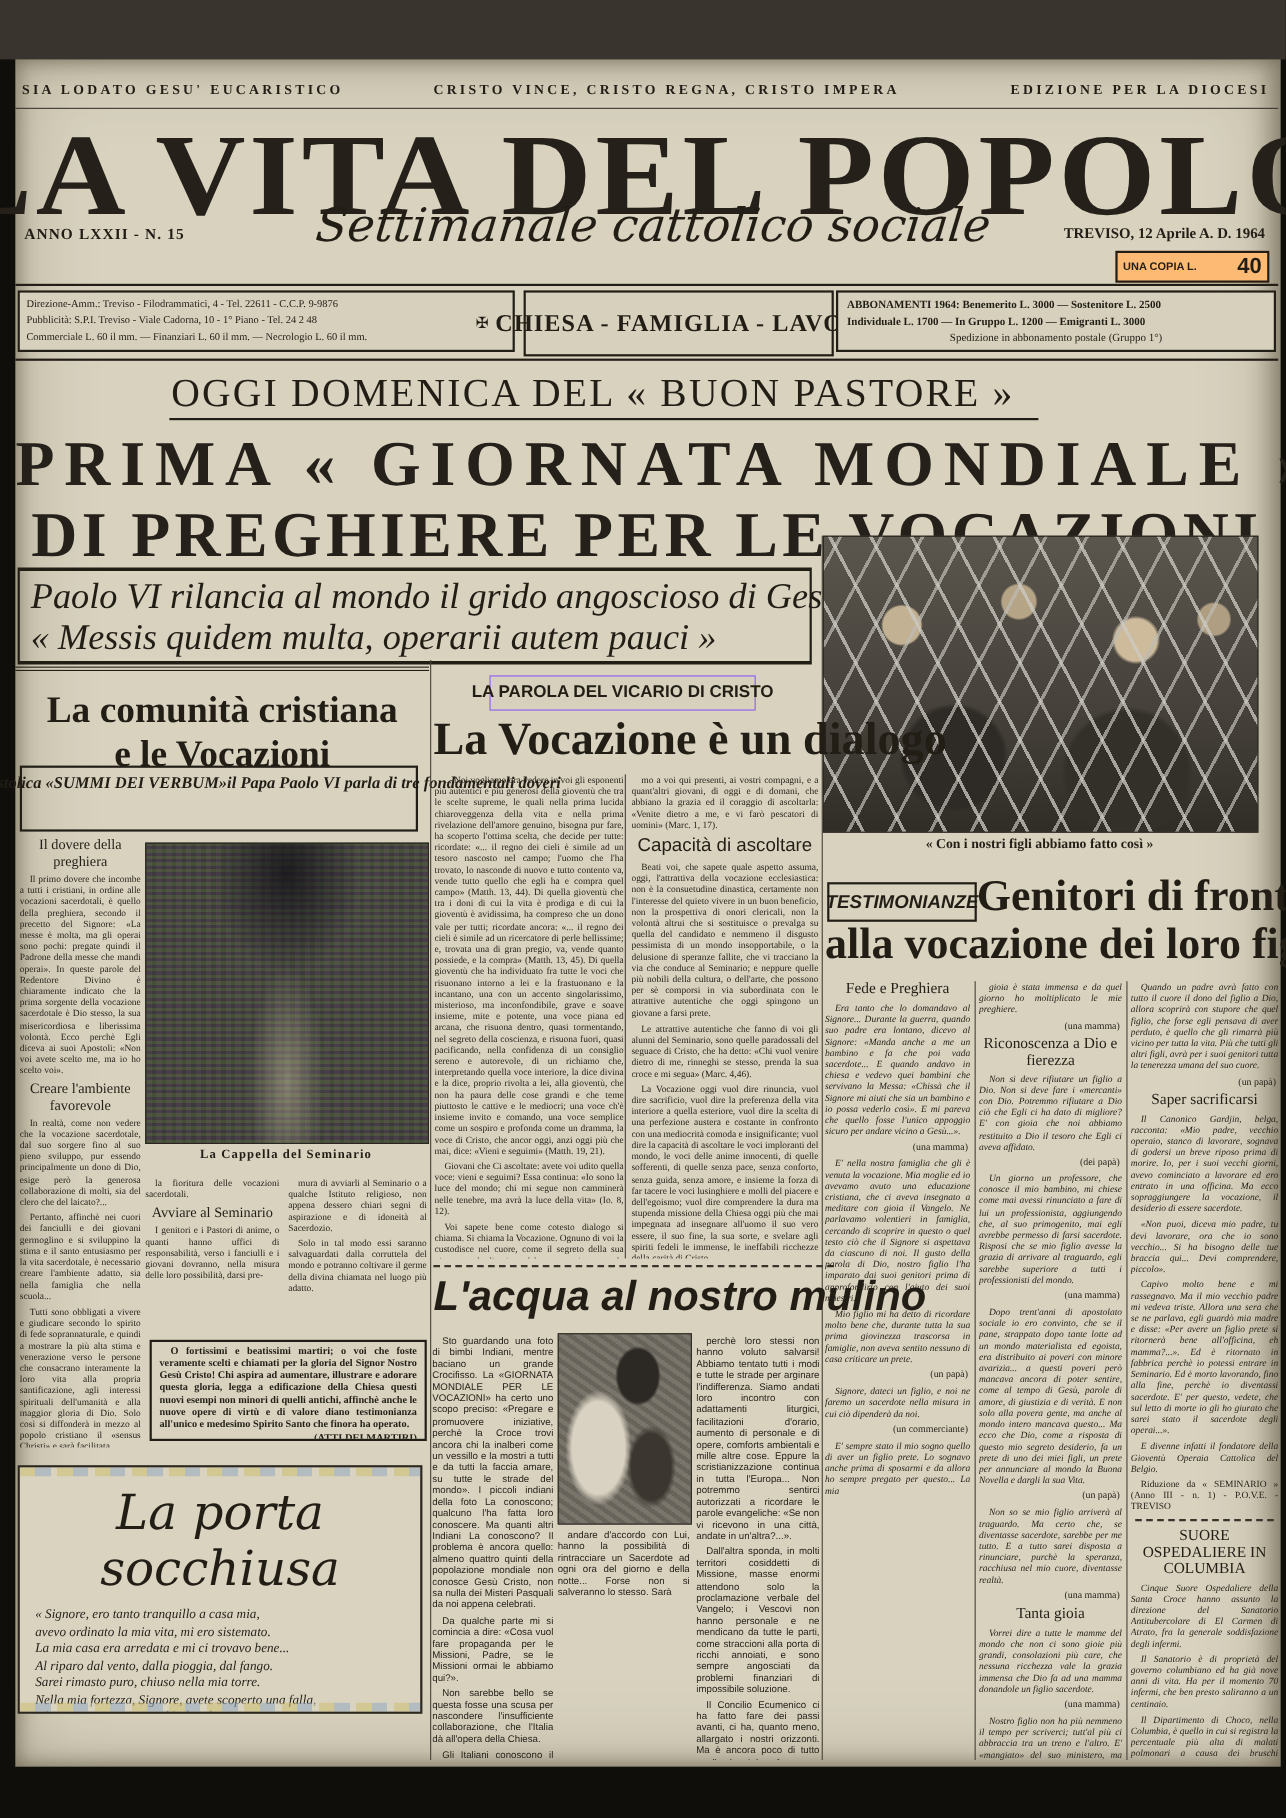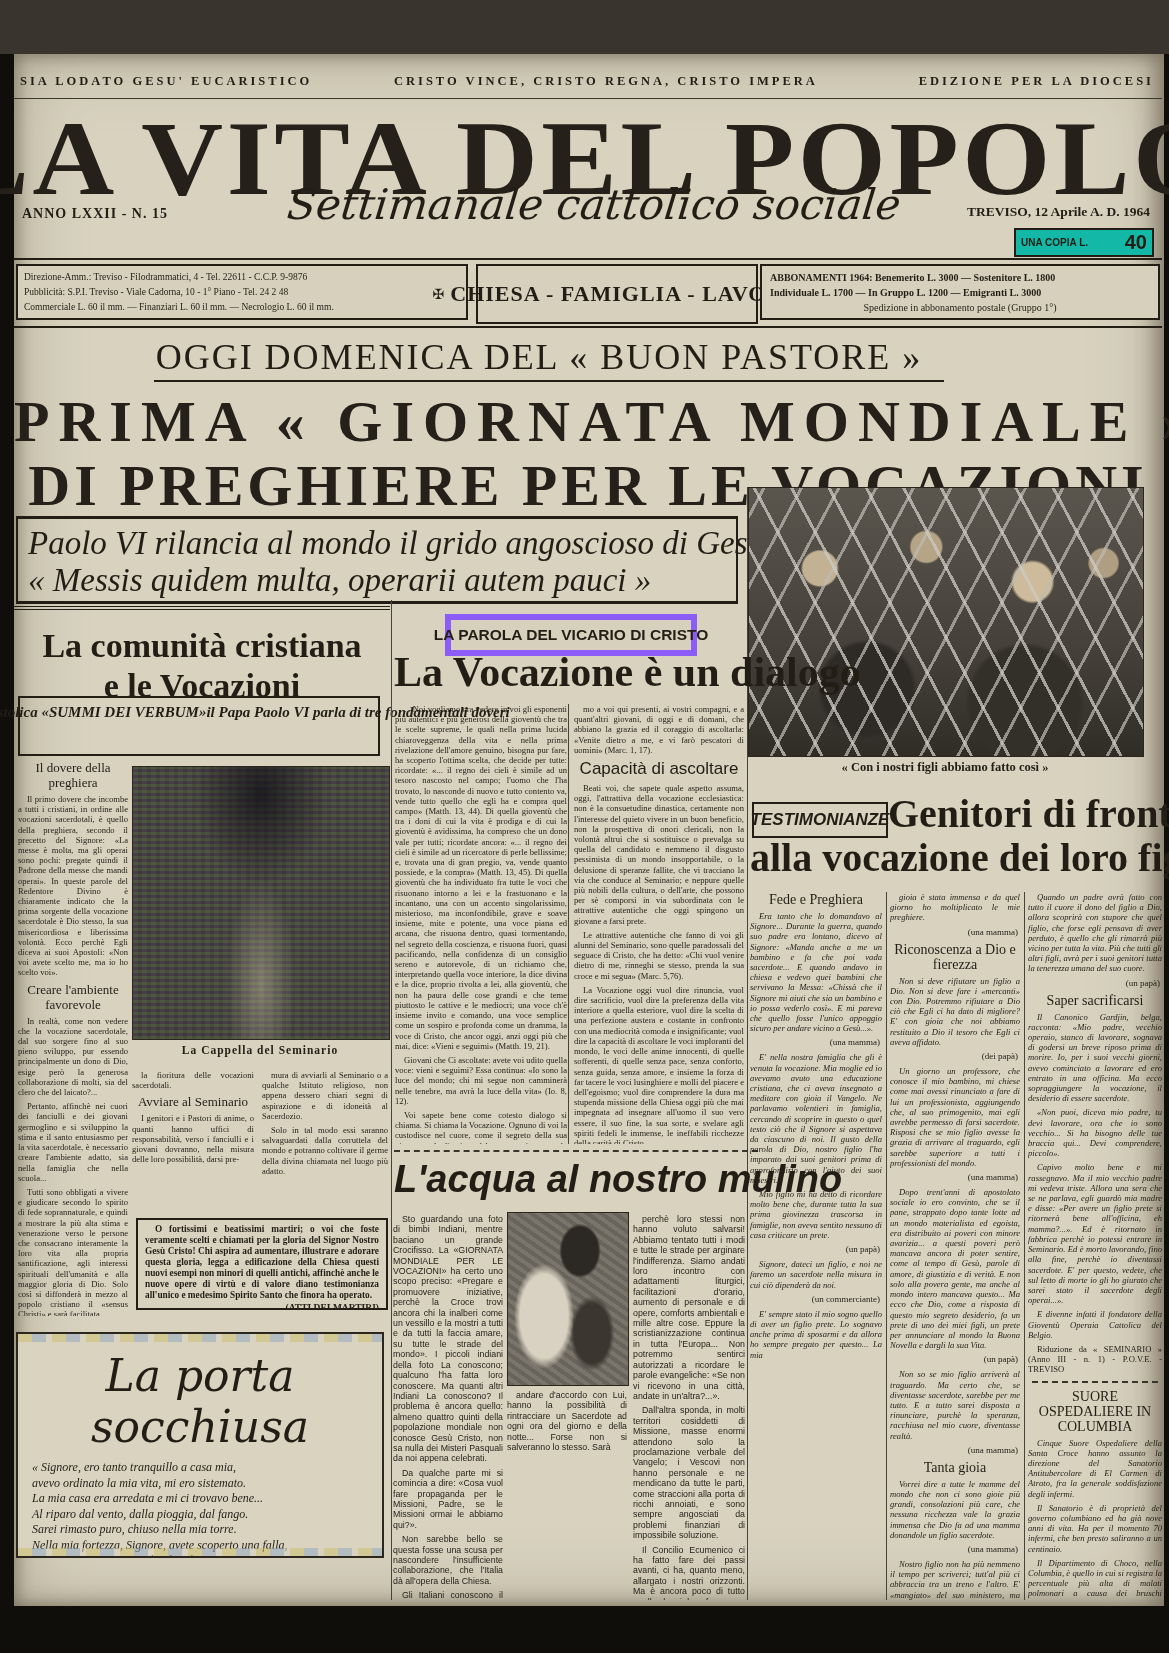--- a/index.html
+++ b/index.html
@@ -18,21 +18,21 @@
 
   
   #mast-title{left:0;top:48px;width:1150px;font-weight:bold;font-size:96px;line-height:104px;
               letter-spacing:3px;white-space:nowrap;text-align:center;transform:scaleX(1.18) scaleY(1.1);
               transform-origin:center top;color:#25211a;}
   #mast-anno{left:8px;top:152px;font-weight:bold;font-size:14px;letter-spacing:1px;}
   #mast-sub{left:240px;top:126px;width:680px;font-style:italic;font-size:42px;text-align:center;
             font-family:"DejaVu Serif",serif;transform:skewX(-6deg);}
   #mast-date{right:14px;top:150px;font-weight:bold;font-size:13.5px;}
   #price-box{right:10px;top:174px;width:126px;height:25px;border:2px solid #221e16;display:flex;
-             align-items:center;justify-content:space-between;padding:0 5px;background:#14b8a6;}
+             align-items:center;justify-content:space-between;padding:0 5px;background:#fdba74;}
   #price-box .lbl{font-family:"Liberation Sans",sans-serif;font-weight:bold;font-size:10px;}
   #price-box .val{font-family:"Liberation Sans",sans-serif;font-weight:bold;font-size:20px;}
   #mast-rule{left:0;top:204px;width:1148px;height:2px;background:#221e16;}
 
   
   .cell{border:2px solid #221e16;position:absolute;top:210px;height:56px;background:#d6d0bc;}
   #cell-left{left:2px;width:452px;padding:4px 6px;box-sizing:border-box;}
   #cell-left div{font-size:9.5px;line-height:15px;white-space:nowrap;}
   #cell-mid{left:462px;width:278px;display:flex;align-items:center;justify-content:center;}
   #cell-mid .motto{font-weight:bold;font-size:22px;letter-spacing:1px;white-space:nowrap;}
@@ -110,21 +110,21 @@
   #porta-box::before{top:0;} #porta-box::after{bottom:0;}
   #porta-title{font-style:italic;font-size:44px;margin:16px 0 8px;font-weight:normal;
                font-family:"DejaVu Serif",serif;text-align:center;}
   #porta-poem div{font-style:italic;font-size:12px;line-height:15.5px;}
 
   
   .vr{background:#47423a;width:1px;}
   .dash{border-top:2px dashed #3a352c;height:0;}
 
   
-  #vic-kicker{left:431px;top:560px;width:240px;height:30px;border:6px solid #8b5cf6;display:flex;
+  #vic-kicker{left:431px;top:560px;width:240px;height:30px;border:1px solid #8b5cf6;display:flex;
               align-items:center;justify-content:center;background:#d6d0bc;}
   #vic-kicker span{font-family:"Liberation Sans",sans-serif;font-weight:bold;font-size:15.5px;white-space:nowrap;}
   #vic-title{left:380px;top:594px;width:366px;font-weight:bold;font-size:42px;white-space:nowrap;}
   #vic-col1{left:381px;top:650px;width:172px;height:440px;}
   #vic-col2{left:560px;top:650px;width:170px;height:440px;}
   #vic-col2 .sub,#acqua-region .sub{font-family:"Liberation Sans",sans-serif;font-size:17px;line-height:20px;}
   #mid-dash{left:380px;top:1096px;width:364px;}
 
   
   #acqua-title{left:380px;top:1104px;width:364px;font-family:"Liberation Sans",sans-serif;
@@ -180,21 +180,21 @@
     <div class="cell" id="cell-left">
       <div>Direzione-Amm.: Treviso - Filodrammatici, 4 - Tel. 22611 - C.C.P. 9-9876</div>
       <div>Pubblicità: S.P.I. Treviso - Viale Cadorna, 10 - 1° Piano - Tel. 24 2 48</div>
       <div>Commerciale L. 60 il mm. — Finanziari L. 60 il mm. — Necrologio L. 60 il mm.</div>
     </div>
     <div class="cell" id="cell-mid">
       <span class="cross">✠</span>
       <span class="motto">CHIESA - FAMIGLIA - LAVORO</span>
     </div>
     <div class="cell" id="cell-right">
-      <div>ABBONAMENTI 1964: Benemerito L. 3000 — Sostenitore L. 1800</div>
+      <div>ABBONAMENTI 1964: Benemerito L. 3000 — Sostenitore L. 2500</div>
       <div>Individuale L. 1700 — In Gruppo L. 1200 — Emigranti L. 3000</div>
       <div>Spedizione in abbonamento postale (Gruppo 1°)</div>
     </div>
     <div class="abs" id="info-rule"></div>
 
     <div class="abs ctr" id="kicker">OGGI DOMENICA DEL « BUON PASTORE »</div>
     <div class="abs" id="kicker-rule"></div>
     <div class="abs ctr hline" id="hl1">PRIMA « GIORNATA MONDIALE »</div>
     <div class="abs ctr hline" id="hl2">DI PREGHIERE PER LE VOCAZIONI</div>
 
@@ -266,21 +266,21 @@
     <div class="abs ctr" id="vic-title">La Vocazione è un dialogo</div>
     <div class="abs newscol" id="vic-col1">
         <p>... Noi vogliamo ora vedere in voi gli esponenti più autentici e più generosi della gioventù che tra le scelte supreme, le quali nella prima lucida chiaroveggenza della vita e nella prima rivelazione dell'amore genuino, bisogna pur fare, ha scoperto l'ottima scelta, che decide per tutte: ricordate: «... il regno dei cieli è simile ad un tesoro nascosto nel campo; l'uomo che l'ha trovato, lo nasconde di nuovo e tutto contento va, vende tutto quello che egli ha e compra quel campo» (Matth. 13, 44). Di quella gioventù che tra i doni di cui la vita è prodiga e di cui la gioventù è avidissima, ha compreso che un dono vale per tutti; ricordate ancora: «... il regno dei cieli è simile ad un ricercatore di perle bellissime; e, trovata una di gran pregio, va, vende quanto possiede, e la compra» (Matth. 13, 45). Di quella gioventù che ha individuato fra tutte le voci che risuonano intorno a lei e la frastuonano e la incantano, una con un accento singolarissimo, misterioso, ma inconfondibile, grave e soave insieme, mite e potente, una voce piana ed arcana, che risuona dentro, quasi tormentando, nel segreto della coscienza, e risuona fuori, quasi pacificando, nella confidenza di un consiglio sereno e autorevole, di un richiamo che, interpretando quella voce interiore, la dice divina e la dice, proprio rivolta a lei, alla gioventù, che non ha paura delle cose grandi e che teme piuttosto le cattive e le mediocri; una voce ch'è insieme invito e comando, una voce semplice come un sospiro e profonda come un dramma, la voce di Cristo, che ancor oggi, anzi oggi più che mai, dice: «Vieni e seguimi» (Matth. 19, 21).</p>
         <p>Giovani che Ci ascoltate: avete voi udito quella voce: vieni e seguimi? Essa continua: «Io sono la luce del mondo; chi mi segue non camminerà nelle tenebre, ma avrà la luce della vita» (Io. 8, 12).</p>
         <p>Voi sapete bene come cotesto dialogo si chiama. Si chiama la Vocazione. Ognuno di voi la custodisce nel cuore, come il segreto della sua vita, come la direzione del suo avvenire, come la forza del suo operare: «Vieni e seguimi».</p>
       </div>
     <div class="abs newscol" id="vic-col2">
         <p>mo a voi qui presenti, ai vostri compagni, e a quant'altri giovani, di oggi e di domani, che abbiano la grazia ed il coraggio di ascoltarla: «Venite dietro a me, e vi farò pescatori di uomini» (Marc. 1, 17).</p>
         <h4 class="sub">Capacità di ascoltare</h4>
         <p>Beati voi, che sapete quale aspetto assuma, oggi, l'attrattiva della vocazione ecclesiastica: non è la consuetudine dinastica, certamente non l'interesse del quieto vivere in un buon beneficio, non la prospettiva di onori clericali, non la volontà altrui che si sostituisce o prevalga su quella del candidato e nemmeno il disgusto pessimista di un mondo insopportabile, o la delusione di speranze fallite, che vi tracciano la via che conduce al Seminario; e neppure quelle più nobili della cultura, o dell'arte, che possono per sè comporsi in via subordinata con le attrattive autentiche che oggi spingono un giovane a farsi prete.</p>
-        <p>Le attrattive autentiche che fanno di voi gli alunni del Seminario, sono quelle paradossali del seguace di Cristo, che ha detto: «Chi vuol venire dietro di me, rinneghi se stesso, prenda la sua croce e mi segua» (Marc. 5,76).</p>
+        <p>Le attrattive autentiche che fanno di voi gli alunni del Seminario, sono quelle paradossali del seguace di Cristo, che ha detto: «Chi vuol venire dietro di me, rinneghi se stesso, prenda la sua croce e mi segua» (Marc. 4,46).</p>
         <p>La Vocazione oggi vuol dire rinuncia, vuol dire sacrificio, vuol dire la preferenza della vita interiore a quella esteriore, vuol dire la scelta di una perfezione austera e costante in confronto con una mediocrità comoda e insignificante; vuol dire la capacità di ascoltare le voci imploranti del mondo, le voci delle anime innocenti, di quelle sofferenti, di quelle senza pace, senza conforto, senza guida, senza amore, e insieme la forza di far tacere le voci lusinghiere e molli del piacere e dell'egoismo; vuol dire comprendere la dura ma stupenda missione della Chiesa oggi più che mai impegnata ad insegnare all'uomo il suo vero essere, il suo fine, la sua sorte, e svelare agli spiriti fedeli le immense, le ineffabili ricchezze della carità di Cristo.</p>
       </div>
     <div class="abs dash" id="mid-dash"></div>
 
     <div id="acqua-region">
       <div class="abs ctr" id="acqua-title">L'acqua al nostro mulino</div>
       <div class="abs newscol sanscol" id="acqua-col1">
           <p>Sto guardando una foto di bimbi Indiani, mentre baciano un grande Crocifisso. La «GIORNATA MONDIALE PER LE VOCAZIONI» ha certo uno scopo preciso: «Pregare e promuovere iniziative, perchè la Croce trovi ancora chi la inalberi come un vessillo e la mostri a tutti e da tutti la faccia amare, su tutte le strade del mondo». I piccoli indiani della foto La conoscono; qualcuno l'ha fatta loro conoscere. Ma quanti altri Indiani La conoscono? Il problema è ancora quello: almeno quattro quinti della popolazione mondiale non conosce Gesù Cristo, non sa nulla dei Misteri Pasquali da noi appena celebrati.</p>
           <p>Da qualche parte mi si comincia a dire: «Cosa vuol fare propaganda per le Missioni, Padre, se le Missioni ormai le abbiamo qui?».</p>
           <p>Non sarebbe bello se questa fosse una scusa per nascondere l'insufficiente collaborazione, che l'Italia dà all'opera della Chiesa.</p>

